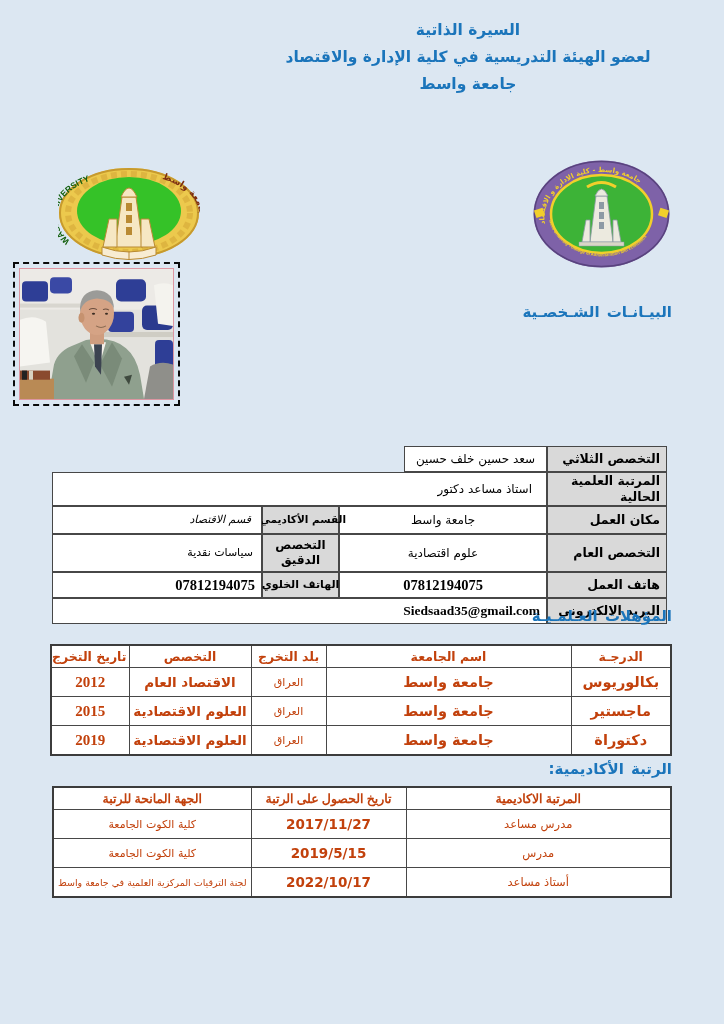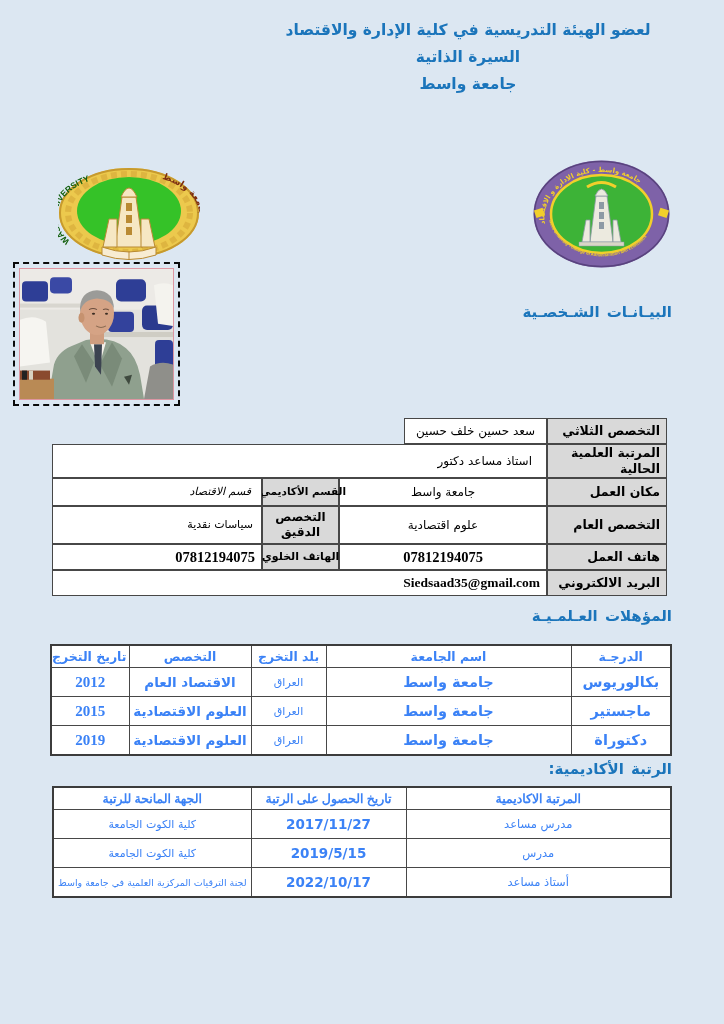--- a/index.html
+++ b/index.html
@@ -10,35 +10,35 @@
   .title-block{position:absolute;left:246px;top:17px;width:444px;text-align:center;
                direction:rtl;color:#1b75bb;font-weight:bold;font-size:15.5px;line-height:27px;}
   .section-heading{position:absolute;right:52px;direction:rtl;text-align:right;
                    color:#1b75bb;font-weight:bold;font-size:15px;word-spacing:2px;}
   .h-personal{top:303px;}
   .h-qual{top:607px;}
   .h-rank{top:760px;}
 
   
   .pcell{position:absolute;box-sizing:border-box;border:1px solid #474747;background:#fff;
-         display:flex;align-items:center;direction:rtl;font-size:12px;color:#000;line-height:1.25;}
+         display:flex;align-items:center;direction:rtl;font-size:12px;color:#000;line-height:1.25;margin-top:28px;}
   .pcell.hdr{background:#d9d9d9;font-weight:bold;font-size:12.5px;justify-content:flex-start;
              padding:0 6px;text-align:right;}
   .pcell.hdr2{background:#d9d9d9;font-weight:bold;font-size:12px;justify-content:center;
               text-align:center;padding:0 2px;}
   .pcell.val{justify-content:center;text-align:center;}
   .pcell.val-r{justify-content:flex-start;text-align:right;}
   .nowrap{white-space:nowrap;}
   .serif-b{font-family:"Liberation Serif",serif;font-weight:bold;font-size:14.5px;}
 
   
   table.dt{position:absolute;border-collapse:collapse;table-layout:fixed;background:#fff;
            border:2px solid #3c3c3c;direction:rtl;}
   table.dt th,table.dt td{border:1px solid #474747;text-align:center;vertical-align:middle;
-                          padding:0 2px;color:#3b82f6;overflow:hidden;}
+                          padding:0 2px;color:#c2410c;overflow:hidden;}
   table.dt th{font-weight:bold;font-size:12.5px;height:21px;white-space:nowrap;}
   .t-qual td{height:28px;}
   .t-rank td{height:28px;}
   .c-deg,.c-uni{font-weight:bold;font-size:14.5px;}
   .c-spec{font-weight:bold;font-size:13.5px;}
   .c-country{font-size:11px;}
   .c-year{font-family:"Liberation Serif",serif;font-weight:bold;font-size:15px;}
   .r-rank{font-size:11.5px;}
   .r-date{font-weight:bold;font-size:13.5px;}
   .r-grantor{font-size:11px;}
@@ -55,22 +55,22 @@
   
   .logo-left{position:absolute;left:58px;top:167px;width:142px;height:95px;}
   .logo-right{position:absolute;left:533px;top:160px;width:137px;height:108px;}
 </style>
 </head>
 <body>
 
 <div class="page">
 
   <div class="title-block">
+    <div>السيرة الذاتية</div>
     <div>لعضو الهيئة التدريسية في كلية الإدارة والاقتصاد</div>
-    <div>السيرة الذاتية</div>
     <div>جامعة واسط</div>
   </div>
 
   <div class="logo-left">
     <svg viewBox="0 0 142 95" width="142" height="95">
       <ellipse cx="71" cy="46" rx="70" ry="45" fill="#ecc94d"></ellipse>
       <ellipse cx="71" cy="46" rx="69" ry="44" fill="none" stroke="#c79a2e" stroke-width="2"></ellipse>
       <ellipse cx="71" cy="46" rx="61" ry="39" fill="none" stroke="#d7ab39" stroke-width="6" stroke-dasharray="6 4" opacity="0.65"></ellipse>
       <ellipse cx="71" cy="44" rx="52" ry="34" fill="#35c228"></ellipse>
       <path id="lg-en" d="M 12,74 A 62,40 0 0 1 38,12" fill="none"></path>

